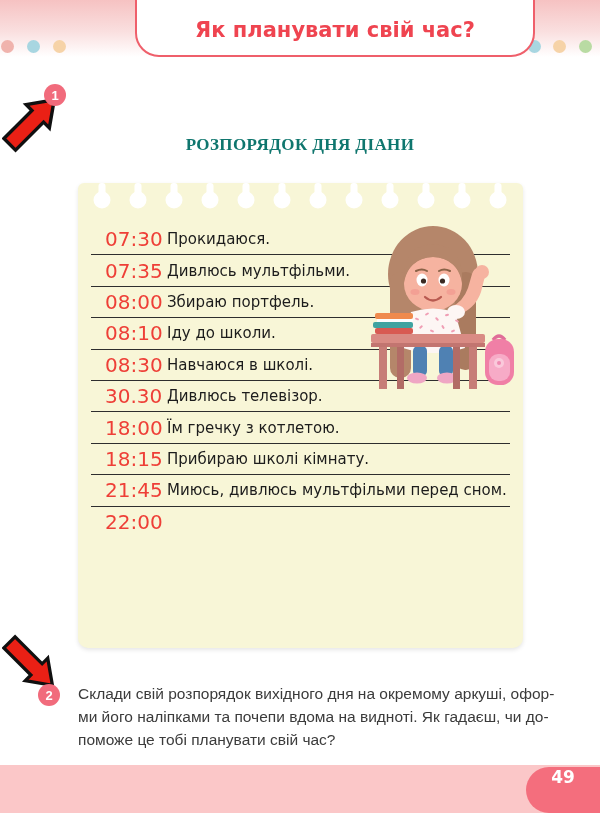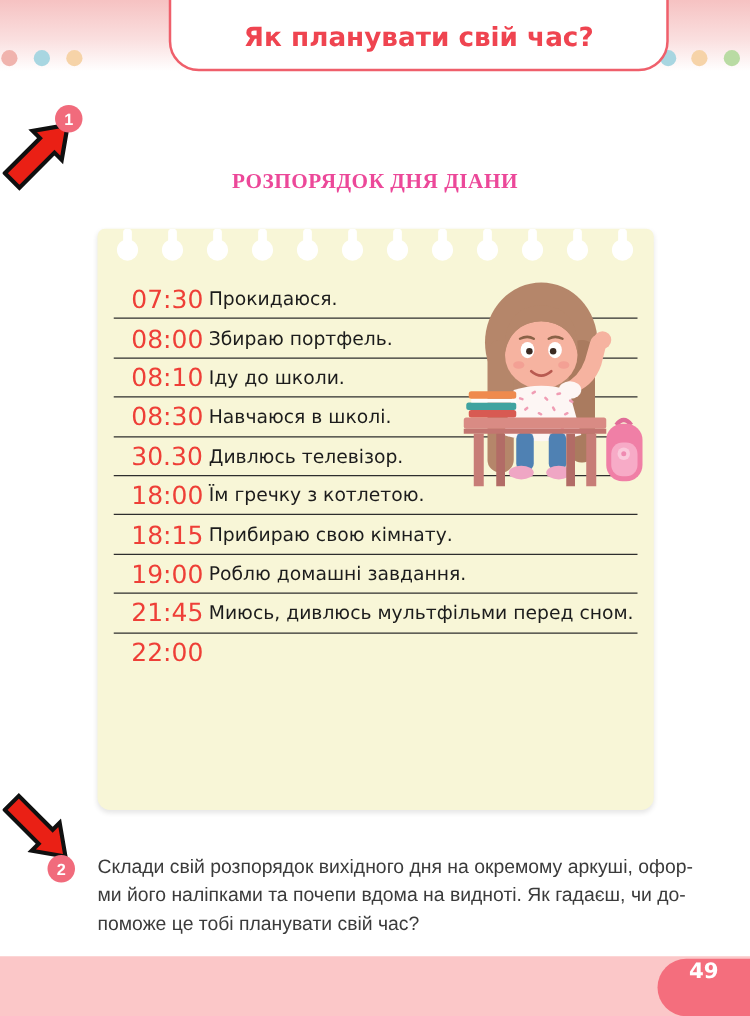--- a/index.html
+++ b/index.html
@@ -45,21 +45,21 @@
     position:absolute; left:78px; width:495px; color:#3b3b3b;
     font-size:15.5px; line-height:23px; white-space:pre-line;
   }
   .task-text.t1 { top:85px; }
   .task-text.t2 { top:682px; }
 
   
   .schedule-title {
     position:absolute; top:135px; left:0; width:600px; text-align:center;
     font-family:"Liberation Serif", serif; font-weight:bold; font-size:17px;
-    color:#ec4899; letter-spacing:.4px;
+    color:#0f766e; letter-spacing:.4px;
   }
   .notepad {
     position:absolute; left:78px; top:183px; width:445px; height:465px;
     background:#f8f6d7; border-radius:6px 6px 10px 10px;
     box-shadow:0 2px 4px rgba(0,0,0,.10);
   }
   .holes { position:absolute; top:0; left:0; width:445px; height:30px; }
   .rows { position:absolute; left:13px; right:13px; top:41px; }
   .row {
     display:flex; align-items:center; height:31.4px;
@@ -146,20 +146,24 @@
           <circle cx="420" cy="17" r="8.5"></circle>
       </g>
     </svg>
 
     <div class="rows">
       <div class="row">
           <span class="time">07:30</span>
           <span class="activity">Прокидаюся.</span>
         </div>
       <div class="row">
+          <span class="time">07:35</span>
+          <span class="activity">Дивлюсь мультфільми.</span>
+        </div>
+      <div class="row">
           <span class="time">08:00</span>
           <span class="activity">Збираю портфель.</span>
         </div>
       <div class="row">
           <span class="time">08:10</span>
           <span class="activity">Іду до школи.</span>
         </div>
       <div class="row">
           <span class="time">08:30</span>
           <span class="activity">Навчаюся в школі.</span>
@@ -167,25 +171,21 @@
       <div class="row">
           <span class="time">30.30</span>
           <span class="activity">Дивлюсь телевізор.</span>
         </div>
       <div class="row">
           <span class="time">18:00</span>
           <span class="activity">Їм гречку з котлетою.</span>
         </div>
       <div class="row">
           <span class="time">18:15</span>
-          <span class="activity">Прибираю свою кімнату.</span>
-        </div>
-      <div class="row">
-          <span class="time">19:00</span>
-          <span class="activity">Роблю домашні завдання.</span>
+          <span class="activity">Прибираю школі кімнату.</span>
         </div>
       <div class="row">
           <span class="time">21:45</span>
           <span class="activity">Миюсь, дивлюсь мультфільми перед сном.</span>
         </div>
       <div class="row">
           <span class="time">22:00</span>
         </div>
     </div>
   </div>

